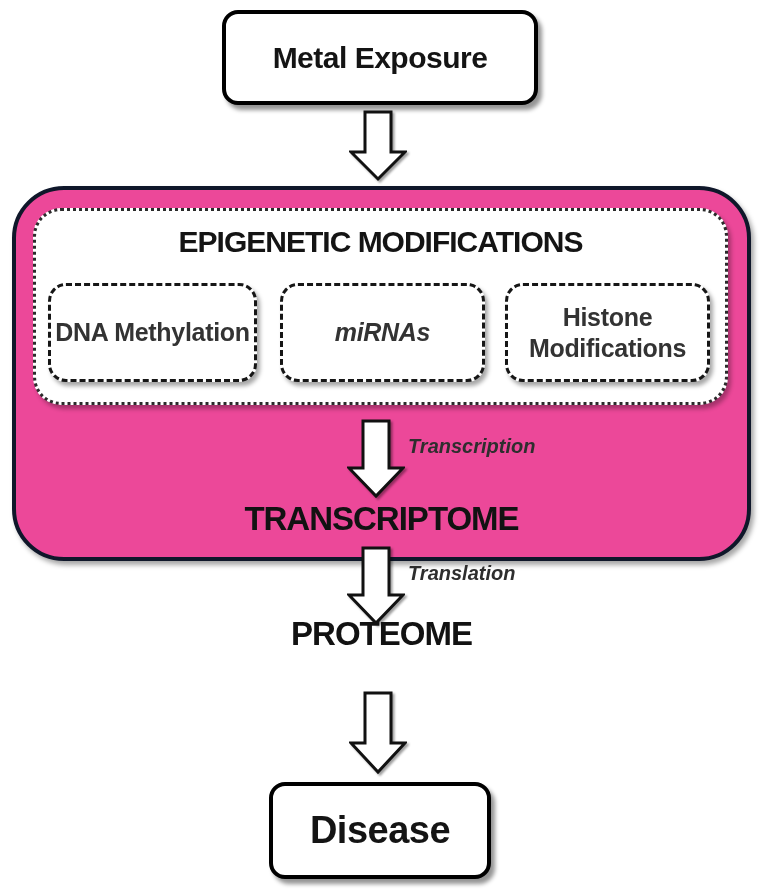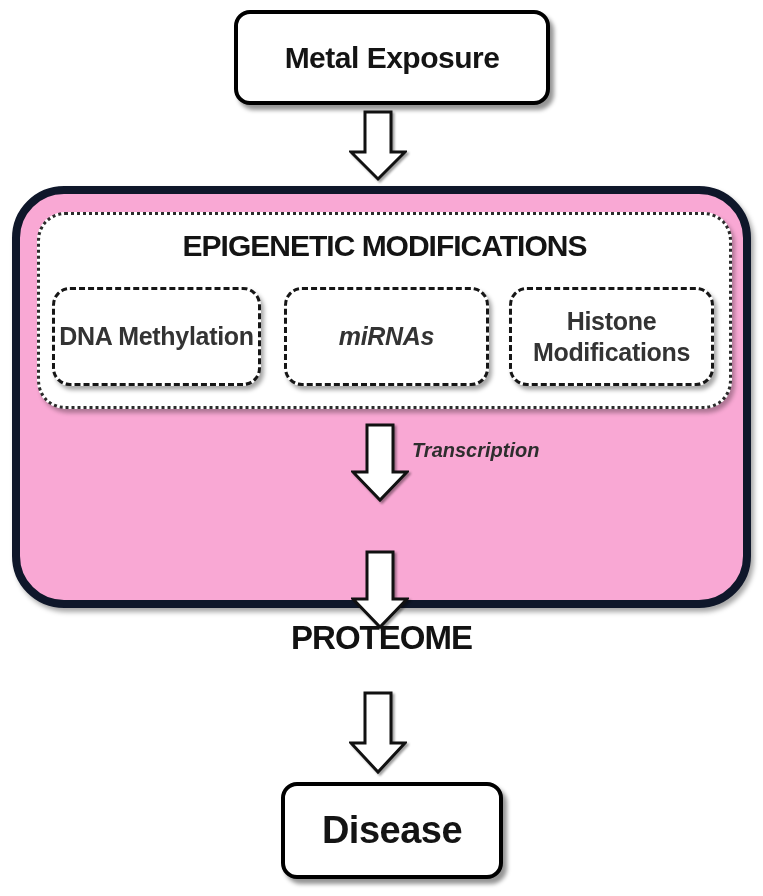--- a/index.html
+++ b/index.html
@@ -17,32 +17,31 @@
     background: #ffffff;
     border: 4px solid #000000;
     border-radius: 16px;
     box-shadow: 4px 5px 4px rgba(0,0,0,0.42);
     display: flex;
     align-items: center;
     justify-content: center;
     font-weight: bold;
     color: #141414;
     letter-spacing: -0.5px;
-    margin-left: 12px;
   }
   #metal-node   { left: 222px; top: 10px;  width: 316px; height: 95px; font-size: 30px; }
   #disease-node { left: 269px; top: 782px; width: 222px; height: 97px; font-size: 38px; }
 
   .outer-panel {
     position: absolute;
     left: 12px; top: 186px;
-    width: 739px; height: 422px;
+    width: 739px; height: 375px;
     box-sizing: border-box;
-    background: #f9a8d4;
-    border: 8px solid #0f172a;
+    background: #ec4899;
+    border: 4px solid #0f172a;
     border-radius: 52px;
     box-shadow: 3px 4px 5px rgba(0,0,0,0.35);
   }
   .dotted-group {
     position: absolute;
     left: 17px; top: 18px;
     width: 695px; height: 197px;
     box-sizing: border-box;
     background: #ffffff;
     border: 3px dotted #2b2b2b;
@@ -143,24 +142,26 @@
       <div class="dashed-box" id="histone-box">
         <span>Histone Modifications</span>
       </div>
     </div>
 
     <svg class="down-arrow" style="left:331px; top:229px;" width="58" height="80" viewBox="0 0 58 80">
       <polygon points="16,2 42,2 42,49 56,49 29,77 2,49 16,49"></polygon>
     </svg>
     <div class="arrow-label" id="transcription-label">Transcription</div>
 
+    <div class="stage-label" id="transcriptome-label">TRANSCRIPTOME</div>
 
     <svg class="down-arrow" style="left:331px; top:356px;" width="58" height="80" viewBox="0 0 58 80">
       <polygon points="16,2 42,2 42,49 56,49 29,77 2,49 16,49"></polygon>
     </svg>
+    <div class="arrow-label" id="translation-label">Translation</div>
 
     <div class="stage-label" id="proteome-label">PROTEOME</div>
   </div>
 
   <svg class="down-arrow" style="left:349px; top:691px;" width="58" height="84" viewBox="0 0 58 84">
     <polygon points="16,2 42,2 42,52 56,52 29,81 2,52 16,52"></polygon>
   </svg>
 
   <div class="solid-node" id="disease-node">
     <span>Disease</span>

